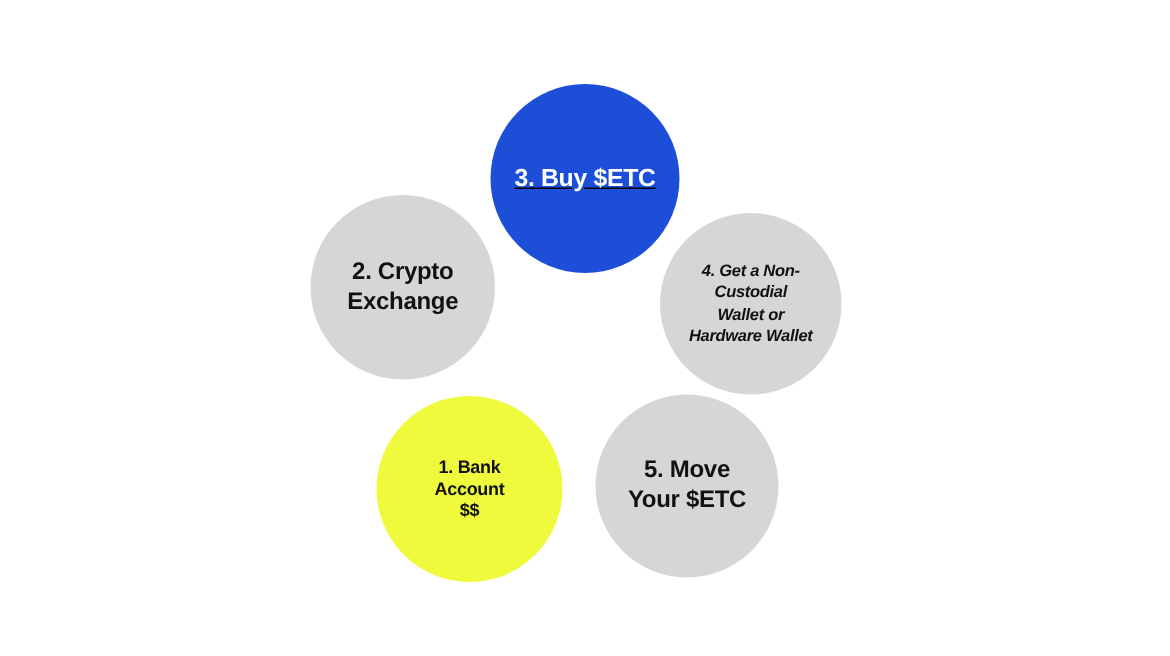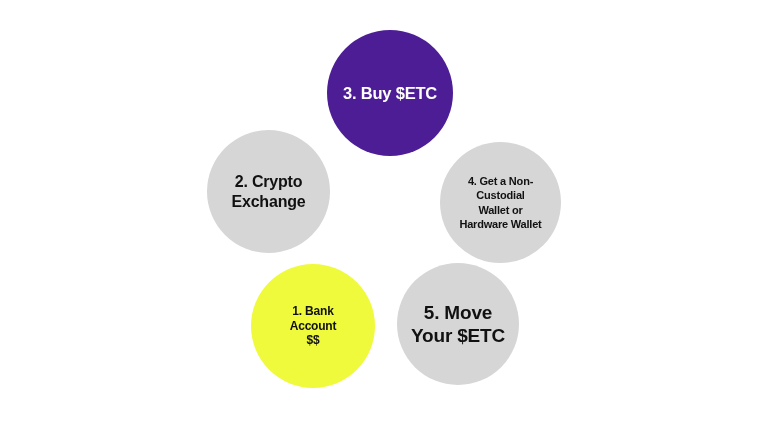--- a/index.html
+++ b/index.html
@@ -32,24 +32,25 @@
     font-weight: bold;
     line-height: 1.22;
     white-space: pre-line;
     letter-spacing: -0.2px;
     padding: 0 4px;
   }
 
   
   #node-buy-etc {
     left: 327px;
-    top: 30px;
+    top: 56px;
     width: 126px;
     height: 126px;
-    background: #4c1d95;
+    background: #1d4ed8;
+    text-decoration: underline;
   }
   #node-buy-etc .node-label {
     color: #ffffff;
     font-size: 16.5px;
   }
 
   
   #node-crypto-exchange {
     left: 207px;
     top: 130px;
@@ -62,20 +63,21 @@
     font-size: 16px;
   }
 
   
   #node-noncustodial-wallet {
     left: 440px;
     top: 142px;
     width: 121px;
     height: 121px;
     background: #D6D6D6;
+    font-style: italic;
   }
   #node-noncustodial-wallet .node-label {
     color: #111111;
     font-size: 11px;
     line-height: 1.3;
   }
 
   
   #node-bank-account {
     left: 251px;
@@ -92,21 +94,21 @@
   
   #node-move-etc {
     left: 397px;
     top: 263px;
     width: 122px;
     height: 122px;
     background: #D6D6D6;
   }
   #node-move-etc .node-label {
     color: #111111;
-    font-size: 19px;
+    font-size: 16px;
   }
 </style>
 </head>
 <body>
 
 <div id="diagram-canvas">
 
   <div class="node-circle" id="node-crypto-exchange">
     <span class="node-label">2. Crypto
 Exchange</span>

